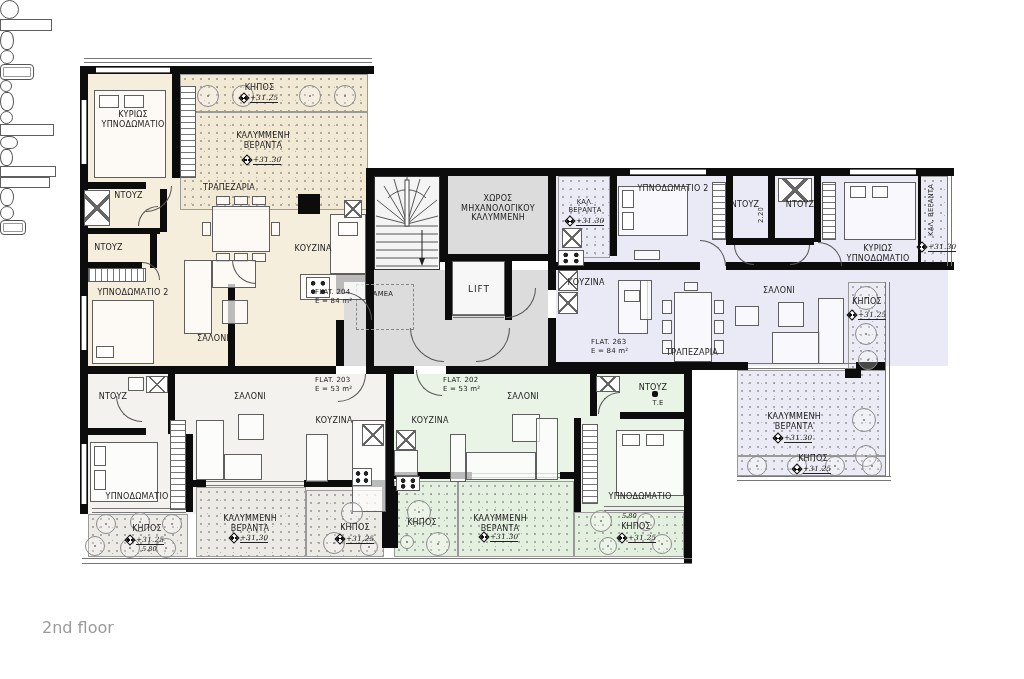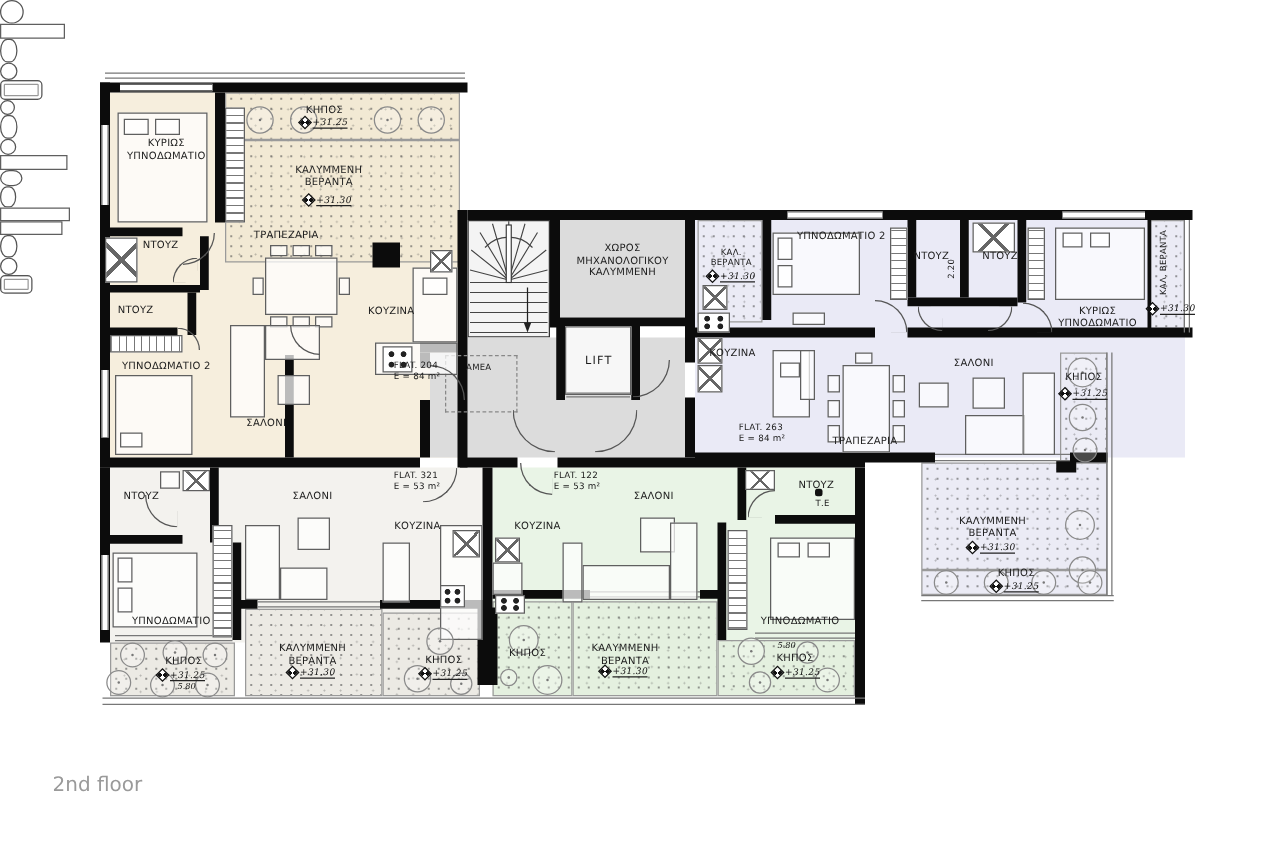--- a/index.html
+++ b/index.html
@@ -378,21 +378,21 @@
   <div class="lv" style="left:774px;top:433px;">
     <span class="bm"></span>
     <span class="lv-txt">+31.30</span>
     </div>
   <div class="lbl" style="left:790px;top:454px;width:46px;">ΚΗΠΟΣ</div>
   <div class="lv" style="left:793px;top:464px;">
     <span class="bm"></span>
     <span class="lv-txt">+31.25</span>
     </div>
 
-  <div class="lbl flatid left" style="left:300px;top:376px;width:60px;">FLAT. 321</div>
+  <div class="lbl flatid left" style="left:300px;top:376px;width:60px;">FLAT. 203</div>
   <div class="lbl flatid left" style="left:300px;top:385px;width:60px;">E = 53 m²</div>
   <div class="lbl" style="left:92px;top:392px;width:42px;">ΝΤΟΥΖ</div>
   <div class="lbl" style="left:225px;top:392px;width:50px;">ΣΑΛΟΝΙ</div>
   <div class="lbl" style="left:308px;top:416px;width:52px;">ΚΟΥΖΙΝΑ</div>
   <div class="lbl" style="left:98px;top:492px;width:78px;">ΥΠΝΟΔΩΜΑΤΙΟ</div>
   <div class="lbl" style="left:122px;top:524px;width:50px;">ΚΗΠΟΣ</div>
   <div class="lv" style="left:126px;top:535px;">
     <span class="bm"></span>
     <span class="lv-txt">+31.25</span>
     </div>
@@ -401,21 +401,21 @@
   <div class="lv" style="left:230px;top:533px;">
     <span class="bm"></span>
     <span class="lv-txt">+31.30</span>
     </div>
   <div class="lbl" style="left:332px;top:523px;width:46px;">ΚΗΠΟΣ</div>
   <div class="lv" style="left:336px;top:534px;">
     <span class="bm"></span>
     <span class="lv-txt">+31.25</span>
     </div>
 
-  <div class="lbl flatid left" style="left:428px;top:376px;width:60px;">FLAT. 122</div>
+  <div class="lbl flatid left" style="left:428px;top:376px;width:60px;">FLAT. 202</div>
   <div class="lbl flatid left" style="left:428px;top:385px;width:60px;">E = 53 m²</div>
   <div class="lbl" style="left:498px;top:392px;width:50px;">ΣΑΛΟΝΙ</div>
   <div class="lbl" style="left:404px;top:416px;width:52px;">ΚΟΥΖΙΝΑ</div>
   <div class="lbl" style="left:632px;top:383px;width:42px;">ΝΤΟΥΖ</div>
   <div class="lbl tiny" style="left:648px;top:399px;width:20px;">Τ.Ε</div>
   <div class="lbl" style="left:600px;top:492px;width:80px;">ΥΠΝΟΔΩΜΑΤΙΟ</div>
   <div class="lbl" style="left:398px;top:518px;width:48px;">ΚΗΠΟΣ</div>
   <div class="lbl" style="left:466px;top:514px;width:68px;">ΚΑΛΥΜΜΕΝΗ ΒΕΡΑΝΤΑ</div>
   <div class="lv" style="left:480px;top:532px;">
     <span class="bm"></span>

